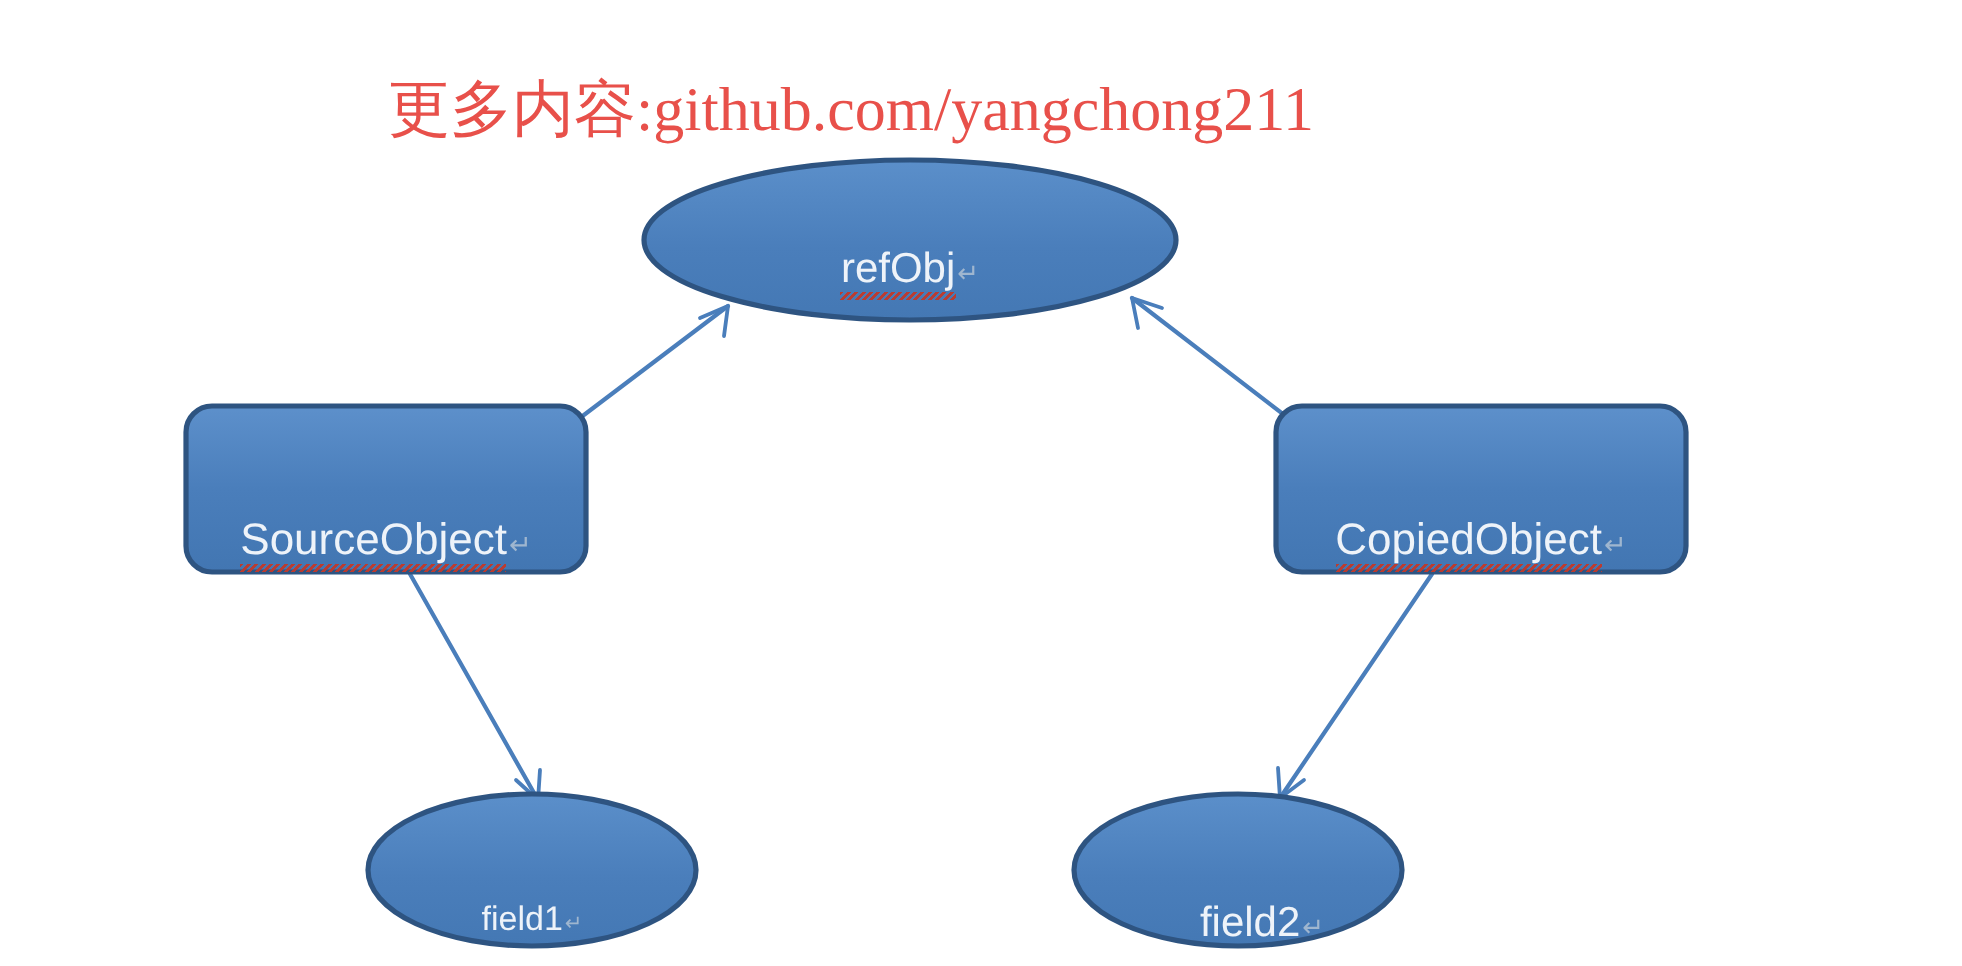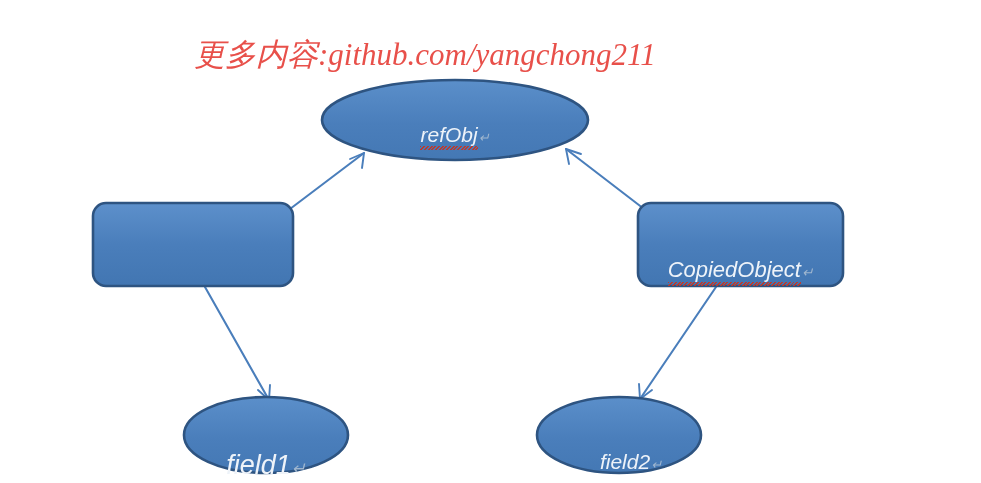--- a/index.html
+++ b/index.html
@@ -7,21 +7,20 @@
     padding: 0;
     background: #ffffff;
   }
   #canvas {
     position: relative;
     width: 981px;
     height: 483px;
     background: #ffffff;
     overflow: hidden;
     font-family: "Liberation Sans", sans-serif;
-    font-style: italic;
   }
 
   
   .header-text {
     position: absolute;
     left: 194px;
     top: 39px;
     font-family: "Liberation Serif", serif;
     font-size: 31px;
     line-height: 1.0;
@@ -73,21 +72,21 @@
   .pilcrow {
     font-size: 0.62em;
     color: #9fb6cf;
     vertical-align: baseline;
     margin-left: 1px;
   }
 
   #label-refobj      { left: 322px; top: 96px;  width: 266px; font-size: 21px; }
   #label-source      { left: 93px;  top: 230px; width: 200px; font-size: 22px; }
   #label-copied      { left: 638px; top: 230px; width: 205px; font-size: 22px; }
-  #label-field1      { left: 184px; top: 423px; width: 164px; font-size: 27px; }
+  #label-field1      { left: 184px; top: 423px; width: 164px; font-size: 17px; }
   #label-field2      { left: 537px; top: 423px; width: 188px; font-size: 21px; }
 </style>
 </head>
 <body>
 
 <div id="canvas">
 
   <div class="header-text">更多内容:github.com/yangchong211</div>
 
   <svg id="diagram" viewBox="0 0 981 483">
@@ -135,20 +134,21 @@
       <rect x="638" y="203" width="205" height="83" rx="13" ry="13" fill="url(#rectGrad)" stroke="#2e5481" stroke-width="2.6"></rect>
 
       <ellipse cx="266" cy="435" rx="82" ry="38" fill="url(#shapeGrad)" stroke="#2e5481" stroke-width="2.6"></ellipse>
 
       <ellipse cx="619" cy="435" rx="82" ry="38" fill="url(#shapeGrad)" stroke="#2e5481" stroke-width="2.6"></ellipse>
     </g>
   </svg>
 
   <div class="node-label spell" id="label-refobj"><span class="txt"><span>refObj</span></span><span class="pilcrow">↵</span></div>
 
+  <div class="node-label spell" id="label-source"><span class="txt"><span>SourceObject</span></span><span class="pilcrow">↵</span></div>
 
   <div class="node-label spell" id="label-copied"><span class="txt"><span>CopiedObject</span></span><span class="pilcrow">↵</span></div>
 
   <div class="node-label" id="label-field1"><span class="txt"><span>field1</span></span><span class="pilcrow">↵</span></div>
 
   <div class="node-label" id="label-field2"><span class="txt"><span>field2</span></span><span class="pilcrow">↵</span></div>
 
 </div>
 
 </body></html>

